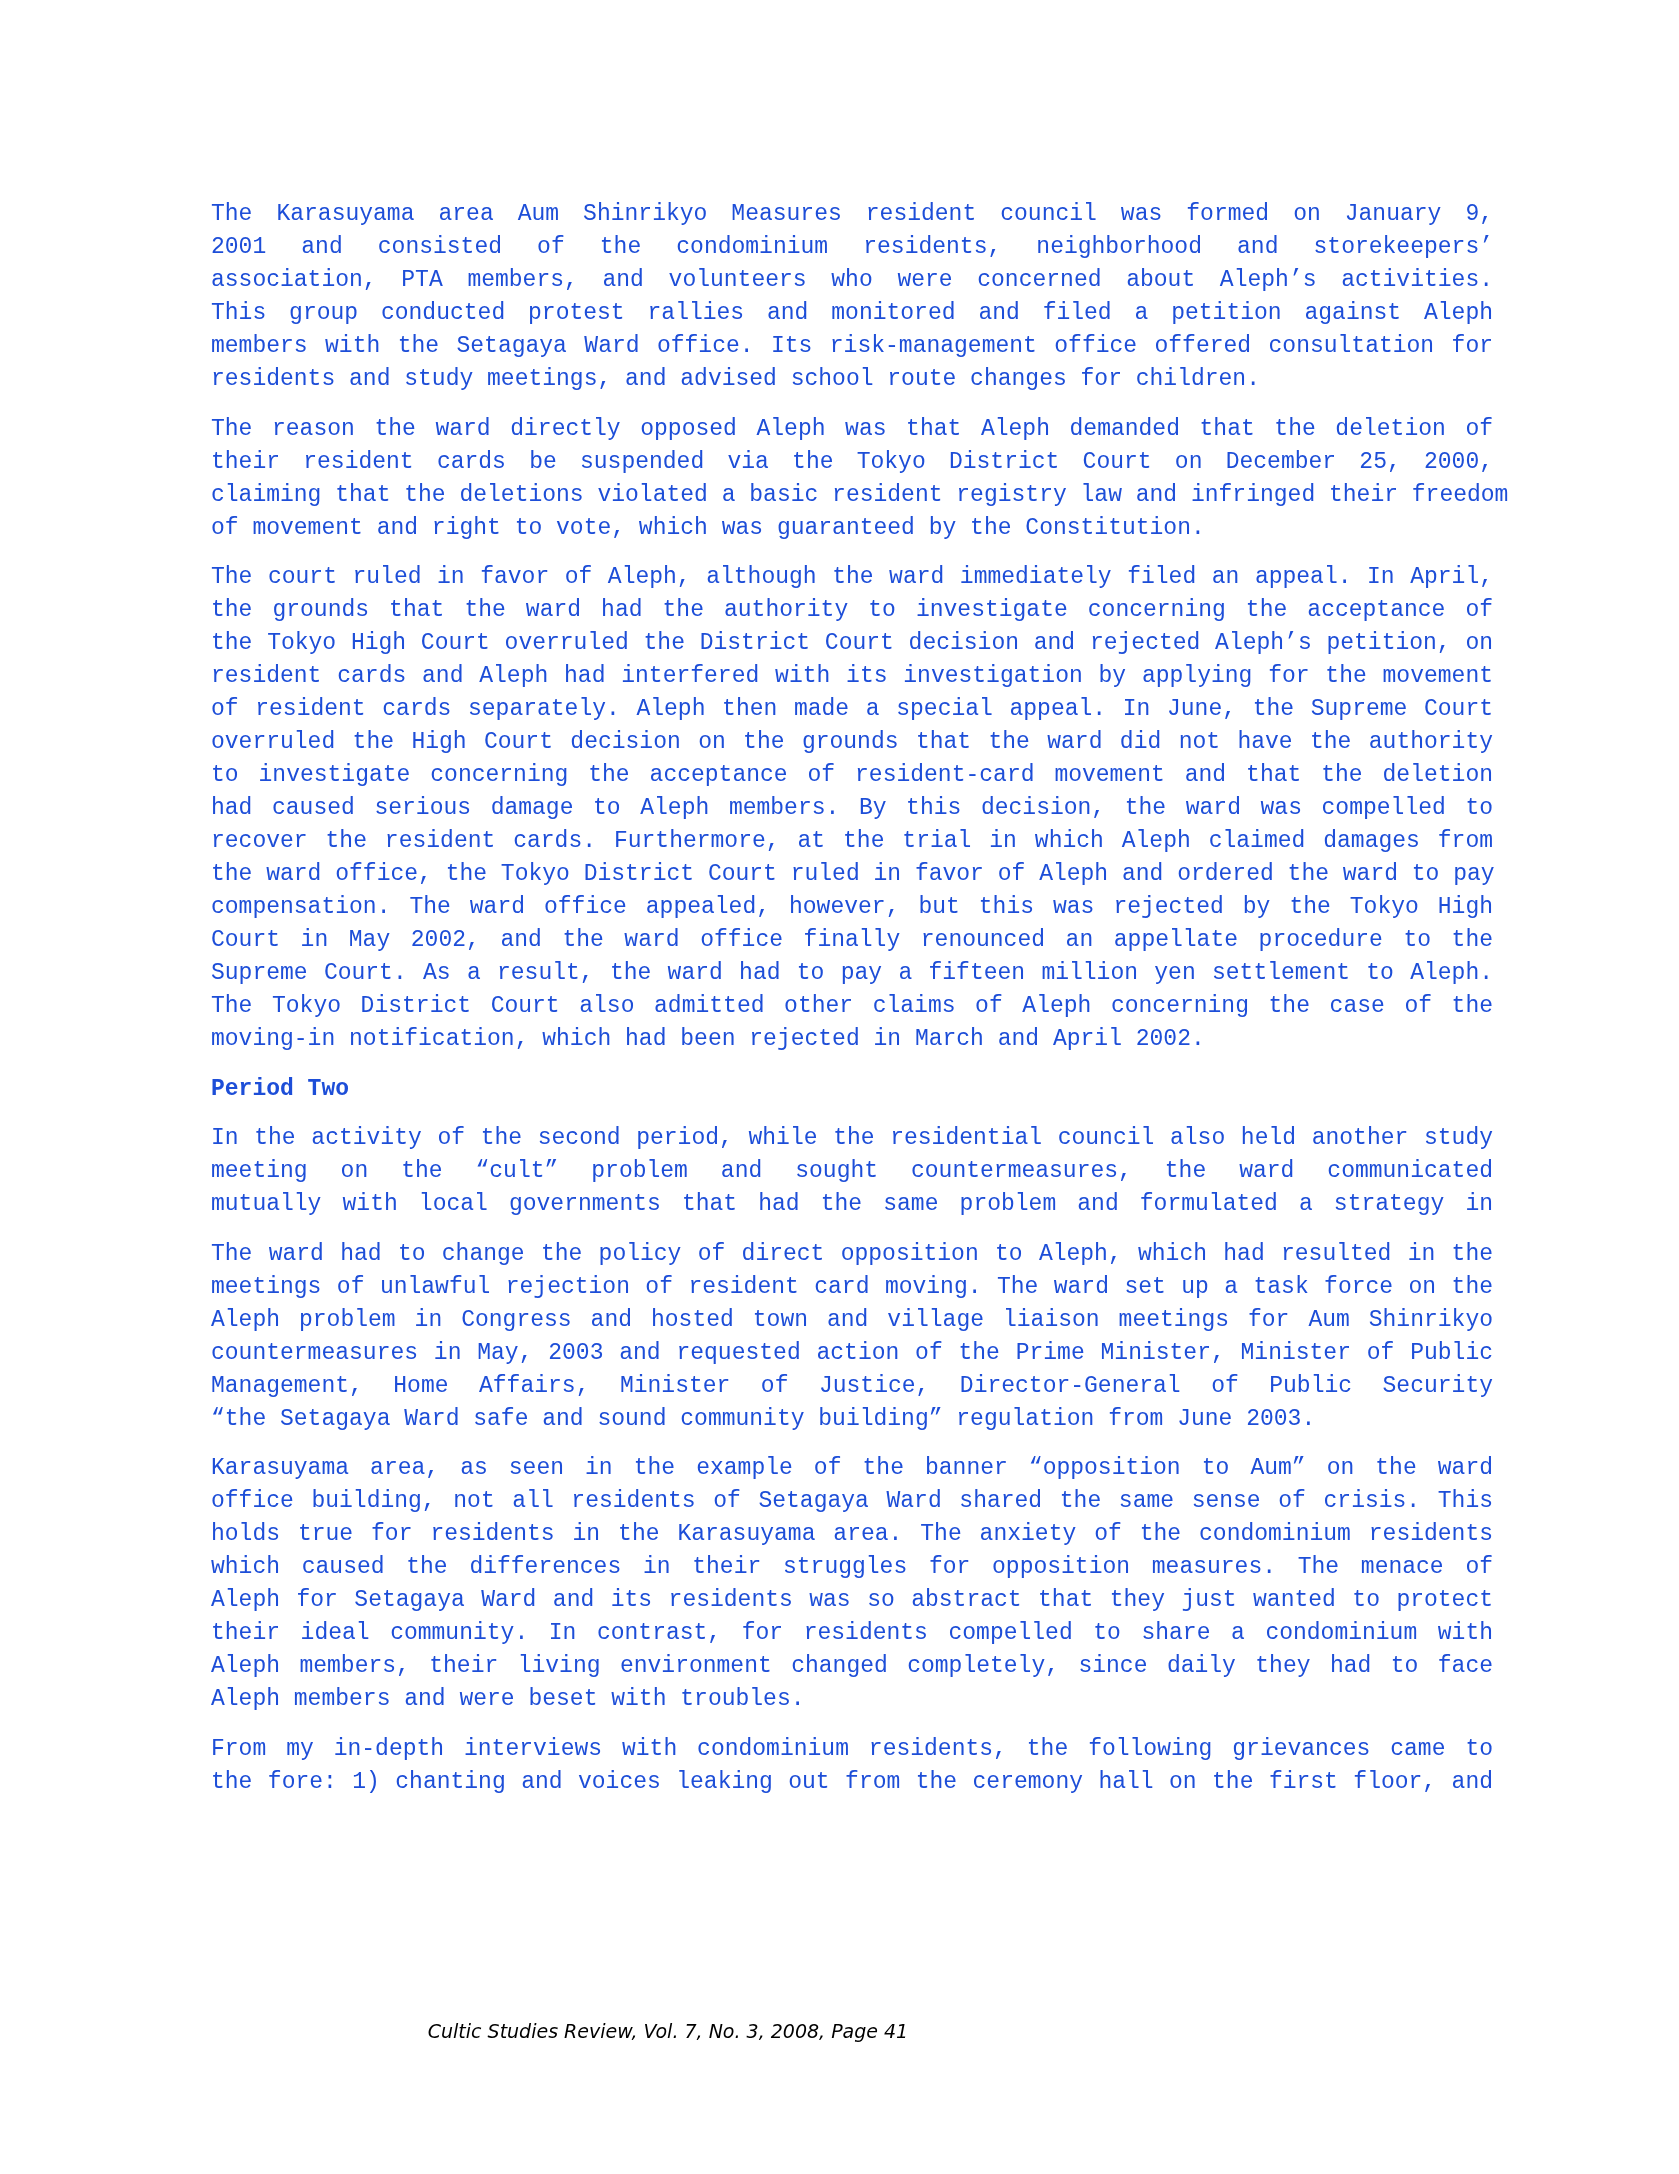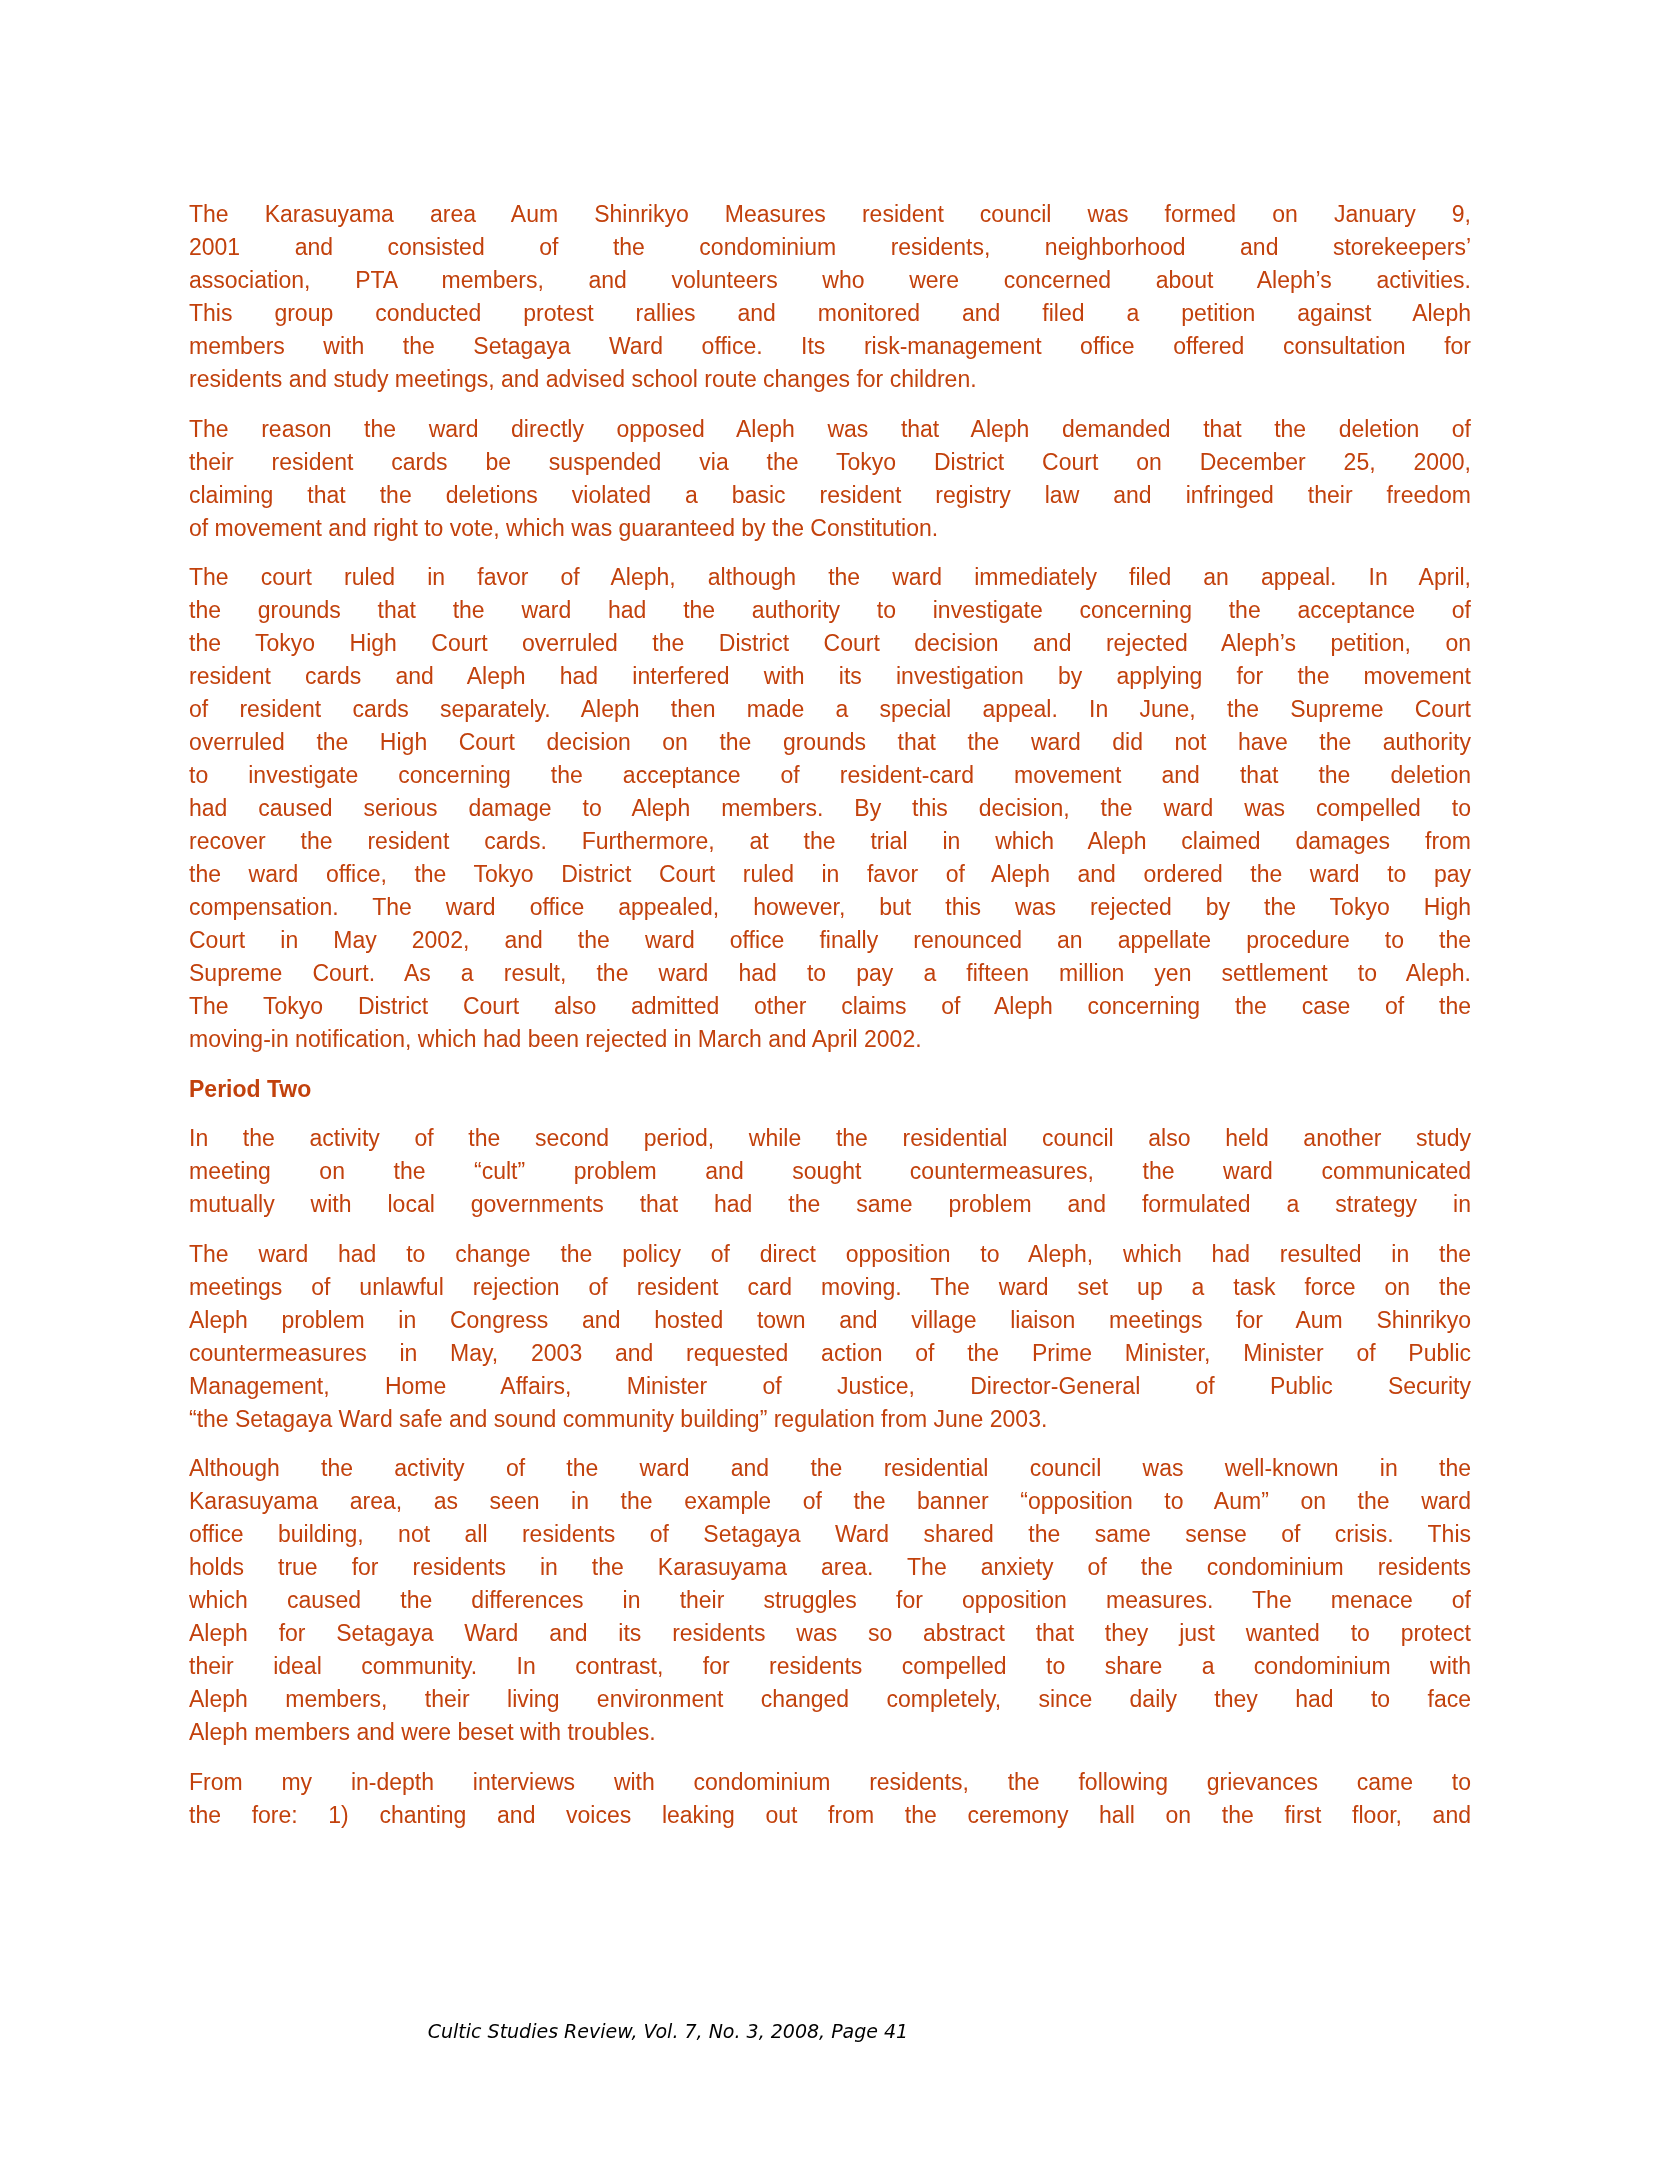--- a/index.html
+++ b/index.html
@@ -1,23 +1,23 @@
 <!DOCTYPE html>
 <html style="font-size:15px"><head>
 <meta charset="utf-8">
 <style>
   html, body { margin: 0; padding: 0; background: #ffffff; }
   body { width: 1680px; height: 2174px; position: relative; overflow: hidden; }
   .page {
     position: absolute;
-    left: 189px;
+    left: 211px;
     top: 198px;
     width: 1282px;
-    color: #c2410c;
-    font-family: Liberation Sans, sans-serif;
+    color: #1d4ed8;
+    font-family: Liberation Mono, monospace;
     font-size: 23px;
     line-height: 33px;
   }
   .para { margin: 0 0 16.5px 0; }
   .ln {
     display: block;
     white-space: nowrap;
     text-align: justify;
     text-align-last: justify;
     height: 33px;
@@ -92,21 +92,20 @@
   <div class="para">
     <span class="ln">The ward had to change the policy of direct opposition to Aleph, which had resulted in the</span>
     <span class="ln">meetings of unlawful rejection of resident card moving. The ward set up a task force on the</span>
     <span class="ln">Aleph problem in Congress and hosted town and village liaison meetings for Aum Shinrikyo</span>
     <span class="ln">countermeasures in May, 2003 and requested action of the Prime Minister, Minister of Public</span>
     <span class="ln">Management, Home Affairs, Minister of Justice, Director-General of Public Security</span>
     <span class="ln last">“the Setagaya Ward safe and sound community building” regulation from June 2003.</span>
   </div>
 
   <div class="para">
-    <span class="ln">Although the activity of the ward and the residential council was well-known in the</span>
     <span class="ln">Karasuyama area, as seen in the example of the banner “opposition to Aum” on the ward</span>
     <span class="ln">office building, not all residents of Setagaya Ward shared the same sense of crisis. This</span>
     <span class="ln">holds true for residents in the Karasuyama area. The anxiety of the condominium residents</span>
     <span class="ln">which caused the differences in their struggles for opposition measures. The menace of</span>
     <span class="ln">Aleph for Setagaya Ward and its residents was so abstract that they just wanted to protect</span>
     <span class="ln">their ideal community. In contrast, for residents compelled to share a condominium with</span>
     <span class="ln">Aleph members, their living environment changed completely, since daily they had to face</span>
     <span class="ln last">Aleph members and were beset with troubles.</span>
   </div>
 

